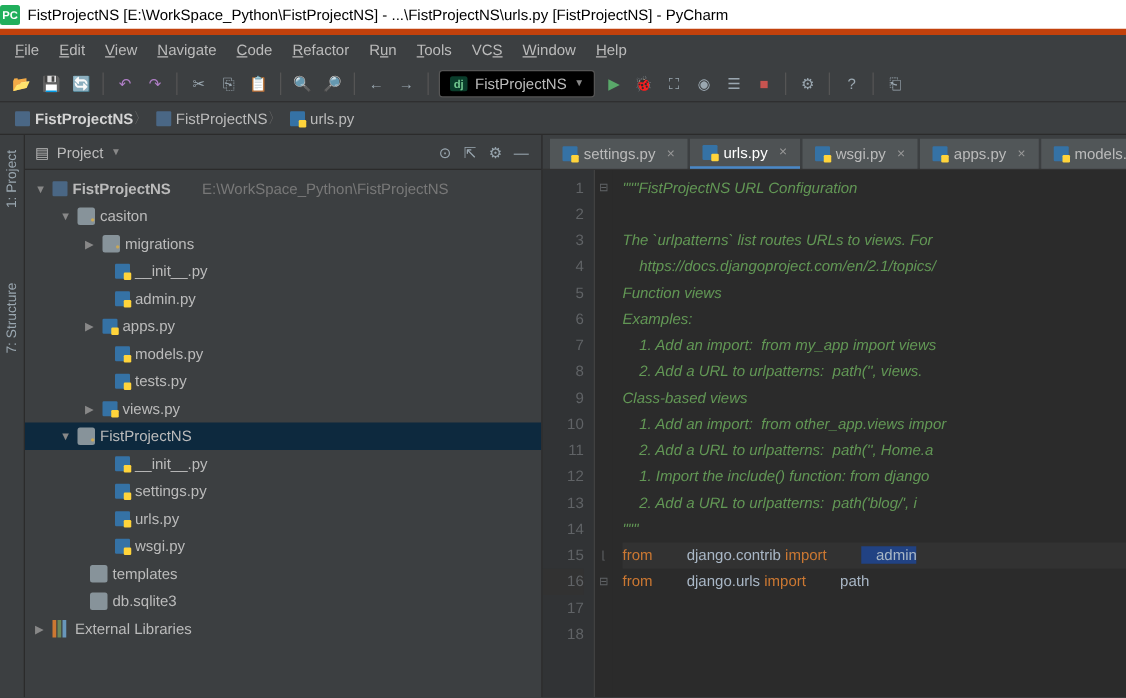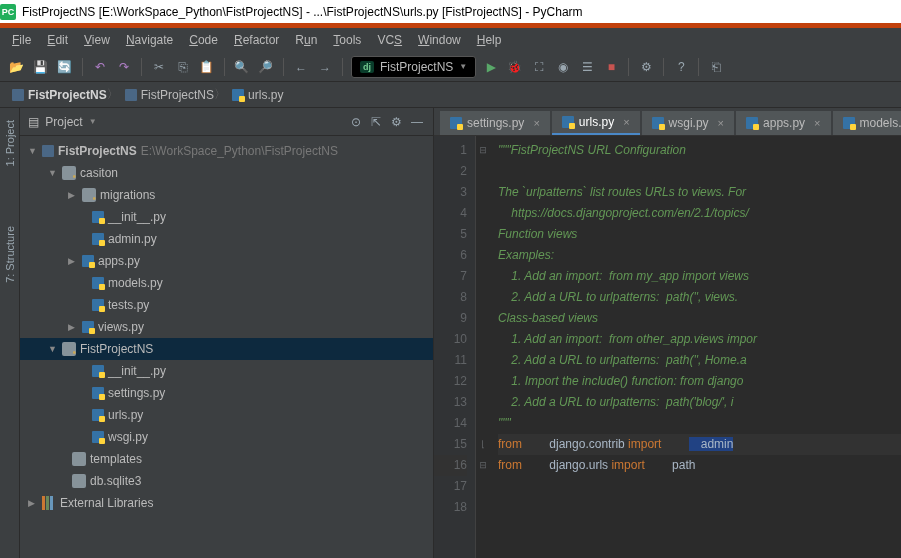--- a/index.html
+++ b/index.html
@@ -25,21 +25,21 @@
 .sidebars { width: 20px; background: #3c3f41; border-right: 1px solid #2b2b2b; display:flex;flex-direction:column;align-items:center;padding-top:8px;gap:12px; }
 .sidebars .sbtab { writing-mode: vertical-rl; transform: rotate(180deg); color:#9aa7b0; font-size:11px; cursor:pointer; padding:4px 0;}
 .project-panel { width: 414px; background: #3c3f41; display: flex; flex-direction: column; border-right:1px solid #2b2b2b; }
 .panel-header { height: 28px; display: flex; align-items: center; padding: 0 8px; gap:6px; border-bottom:1px solid #2b2b2b; color:#bbb; }
 .panel-header .spacer { flex:1; }
 .panel-header .hico { width:14px;height:14px;color:#9aa7b0;cursor:pointer; }
 .tree { flex:1; overflow:auto; padding:4px 0; }
 .node { display:flex; align-items:center; height:22px; padding-left:8px; color:#bbb; gap:4px; white-space:nowrap; cursor:pointer;}
 .arrow { width:10px; display:inline-block; color:#888; font-size:9px; }
 .node .lbl { color:#bbb; }
-.node .path { color:#787878; margin-left:0; }
+.node .path { color:#787878; margin-left:21px; }
 .bold { font-weight:bold; color:#d4d4d4; }
 .sel { background:#0d293e !important; }
 .dir-ico { width:14px;height:14px;background:#87939a;border-radius:2px; }
 .pkg-ico { width:14px;height:14px;background:#87939a;border-radius:2px;position:relative; }
 .pkg-ico::after{content:"•";position:absolute;right:0;bottom:-2px;color:#c9a857;font-size:10px;}
 .lib-ico{width:14px;height:14px;display:flex;gap:1px;}
 .lib-ico i{width:3px;background:#cc7832;}
 .lib-ico i:nth-child(2){background:#6a8759;}
 .lib-ico i:nth-child(3){background:#6897bb;}
 .db-ico{width:14px;height:14px;background:#87939a;border-radius:2px;}

